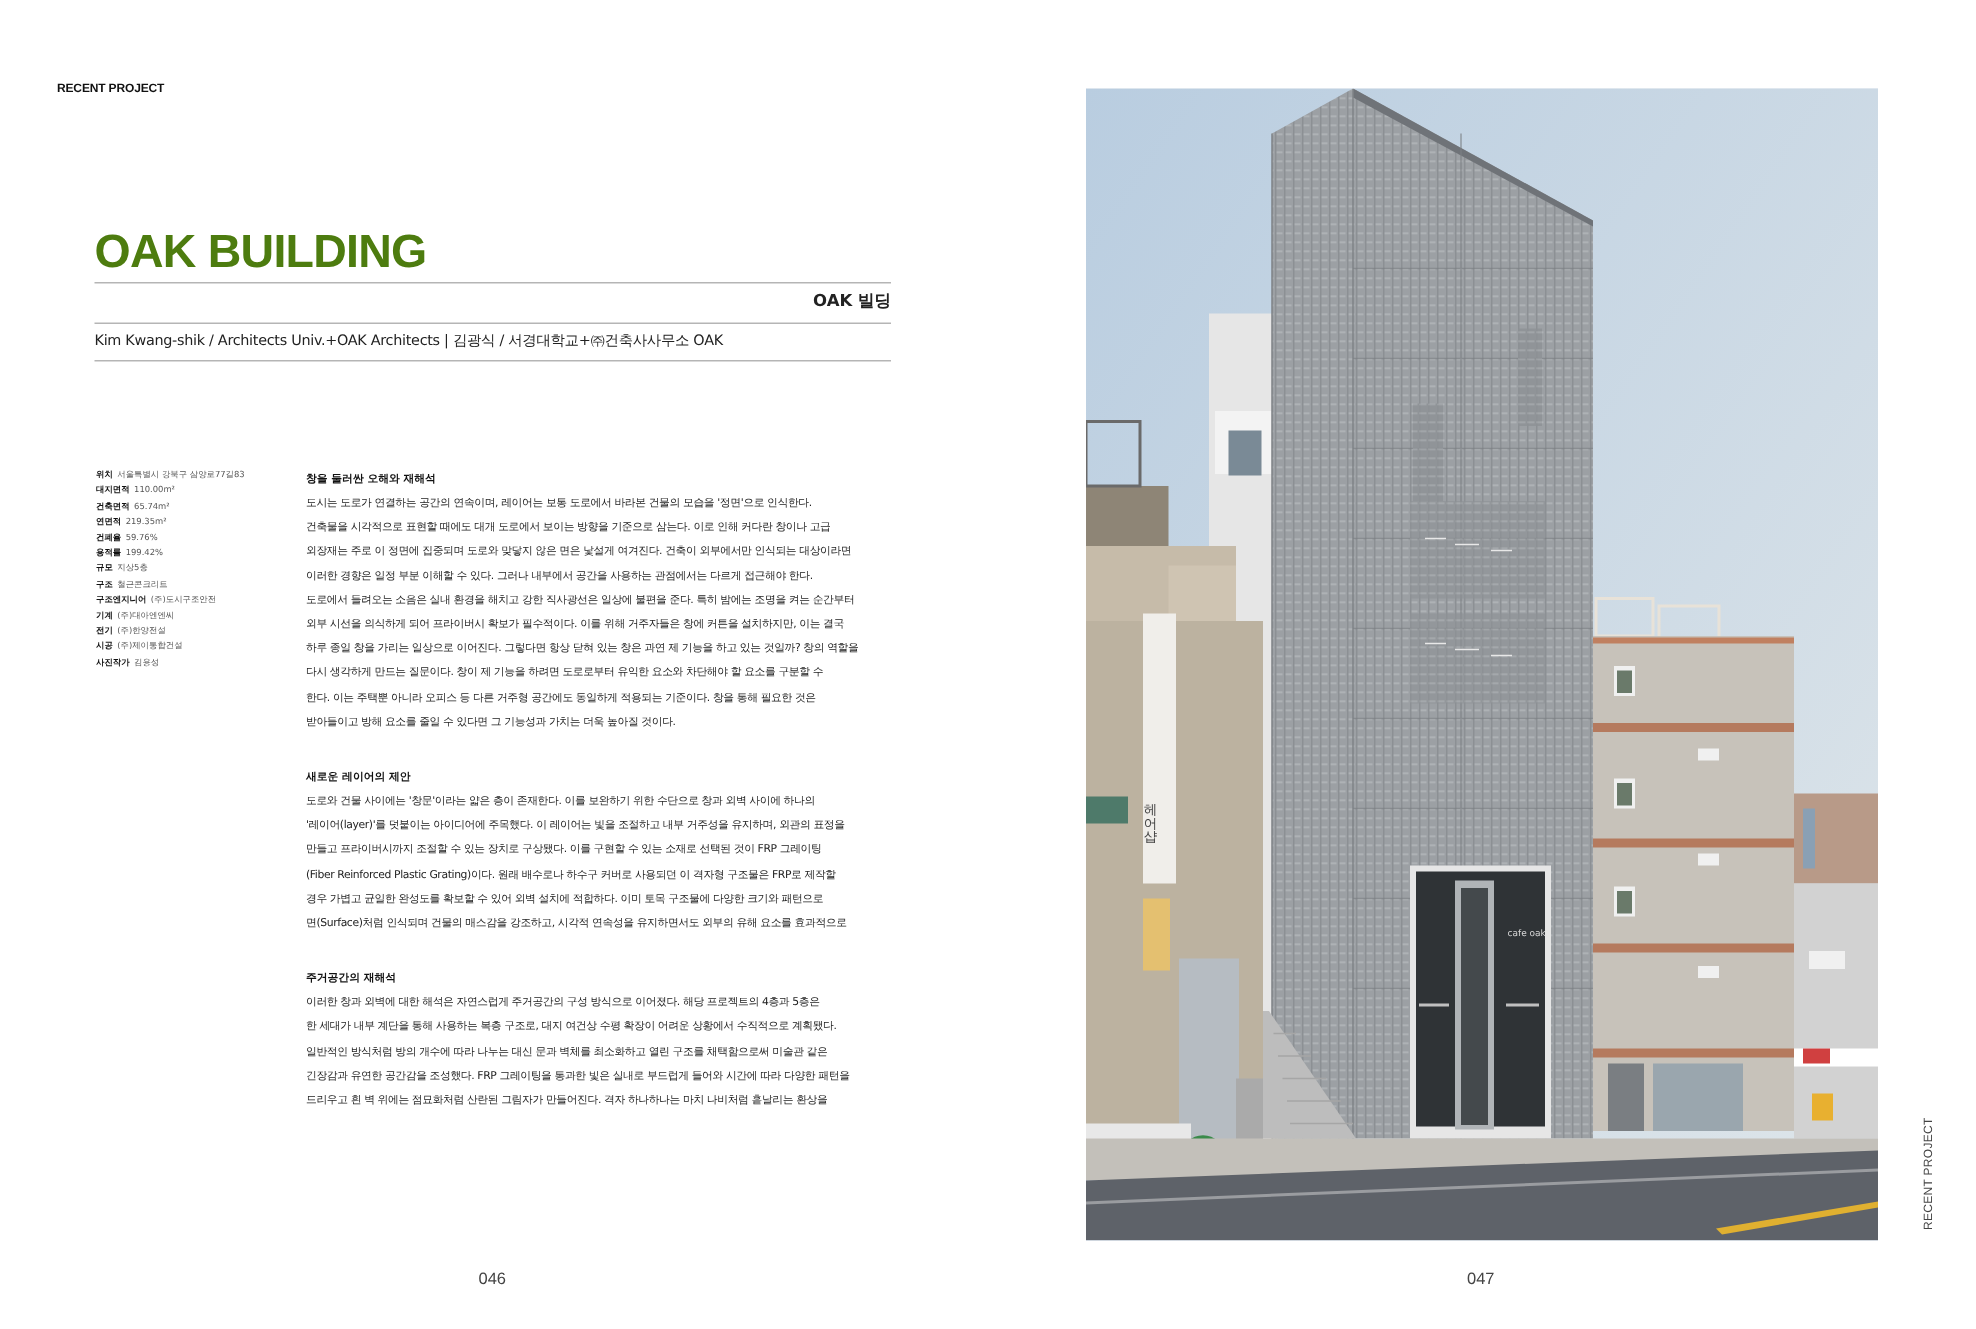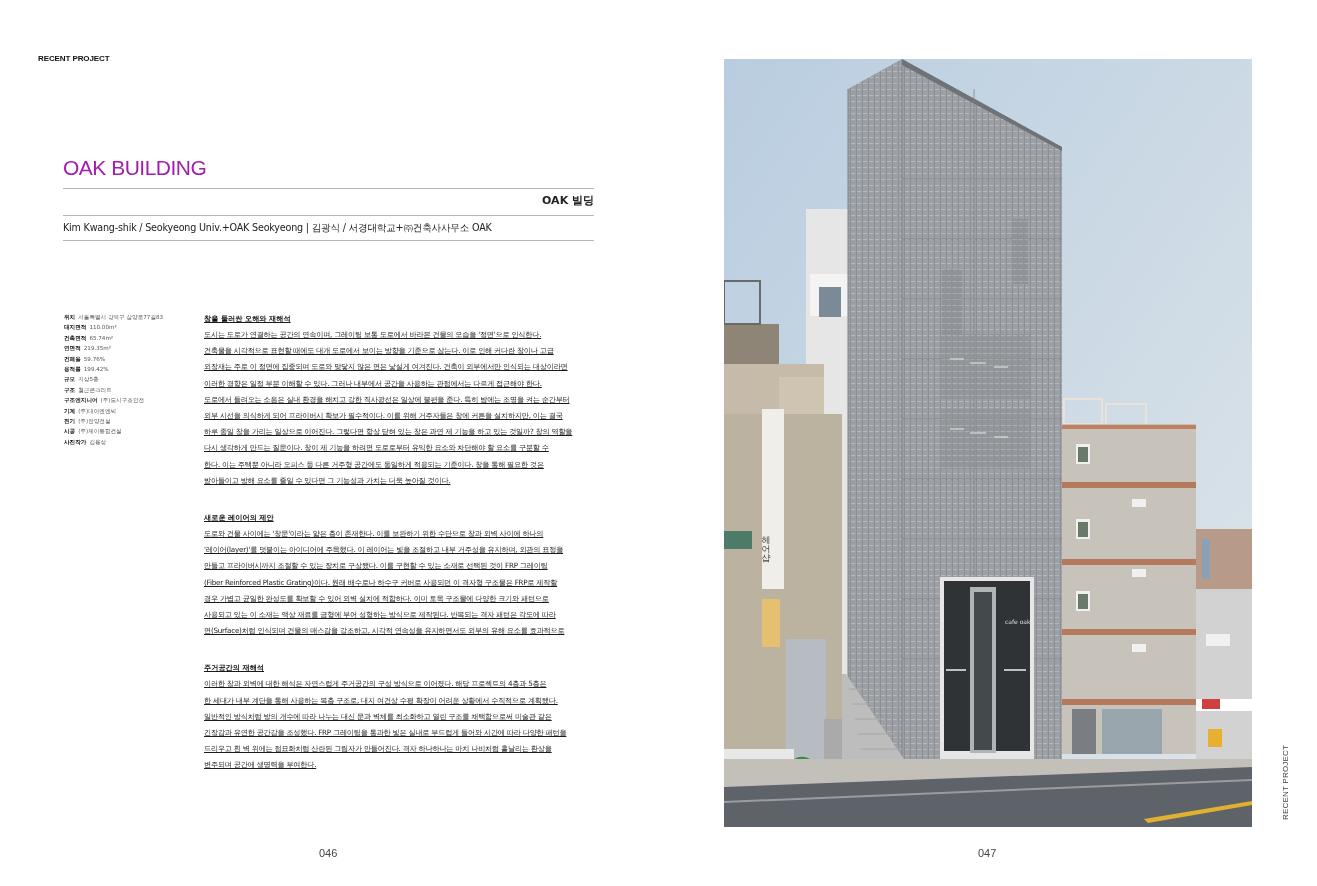--- a/index.html
+++ b/index.html
@@ -2,32 +2,32 @@
 <html><head>
   <meta charset="utf-8">
   <style>
     * { box-sizing: border-box; margin: 0; padding: 0; }
     html, body { width: 1317px; height: 886px; background: #ffffff; overflow: hidden; }
     body { position: relative; font-family: "DejaVu Sans", "Liberation Sans", sans-serif; color: #1a1a1a; }
 
     .section-tag { position: absolute; left: 38px; top: 54px; font-family: "Liberation Sans", sans-serif; font-weight: 700; font-size: 8px; letter-spacing: -0.1px; color: #111; }
 
     .title-block { position: absolute; left: 63px; top: 150px; width: 531px; }
-    .title-en { font-family: "Liberation Sans", sans-serif; font-size: 21px; font-weight: 400; letter-spacing: -0.5px; color: #a21caf; line-height: 36px; height: 38px; }
+    .title-en { font-family: "Liberation Sans", sans-serif; font-size: 31px; font-weight: 700; letter-spacing: -0.5px; color: #4d7c0f; line-height: 36px; height: 38px; }
     .rule { height: 1px; background: #b5b5b5; width: 531px; }
     .title-ko { font-family: "DejaVu Sans", sans-serif; font-size: 11px; font-weight: 700; height: 26px; line-height: 24px; color: #222; padding-left: 1px; text-align: right; }
     .credits { font-family: "DejaVu Sans", sans-serif; font-size: 9.6px; height: 24px; line-height: 24px; color: #222; letter-spacing: -0.2px; white-space: nowrap; }
 
     .info { position: absolute; left: 64px; top: 312px; width: 130px; font-size: 5.6px; line-height: 10.4px; color: #333; }
     .info-row { white-space: nowrap; }
     .info-row .k { font-weight: 700; color: #111; margin-right: 3px; }
     .info-row .v { color: #555; }
 
     .body-text { position: absolute; left: 204px; top: 310px; width: 392px; }
-    .section { margin-bottom: 20px; text-decoration: underline; }
+    .section { margin-bottom: 20px; }
     .section h3 { font-size: 7.2px; font-weight: 700; color: #111; line-height: 17px; }
     .section p { font-size: 7.2px; line-height: 16.2px; color: #222; letter-spacing: -0.25px; text-align: justify; }
     .section p span { display: block; white-space: nowrap; }
 
     .photo { position: absolute; left: 724px; top: 59px; width: 528px; height: 768px; overflow: hidden; background: #c5d4e2; }
     .photo svg { display: block; }
 
     .side-tag { position: absolute; left: 1281px; top: 820px; transform-origin: 0 0; transform: rotate(-90deg); font-family: "Liberation Sans", sans-serif; font-size: 8px; color: #444; letter-spacing: 0.2px; white-space: nowrap; }
 
     .page-num { position: absolute; top: 847px; font-family: "Liberation Sans", sans-serif; font-size: 11px; color: #444; }
@@ -37,21 +37,21 @@
 </head>
 <body>
 
 <div class="section-tag">RECENT PROJECT</div>
 
 <div class="title-block">
   <div class="title-en">OAK BUILDING</div>
   <div class="rule"></div>
   <div class="title-ko">OAK 빌딩</div>
   <div class="rule"></div>
-  <div class="credits">Kim Kwang-shik / Seokyeong Univ.+OAK Seokyeong | 김광식 / 서경대학교+㈜건축사사무소 OAK</div>
+  <div class="credits">Kim Kwang-shik / Architects Univ.+OAK Architects | 김광식 / 서경대학교+㈜건축사사무소 OAK</div>
   <div class="rule"></div>
 </div>
 
 <div class="info">
   <div class="info-row"><span class="k">위치</span><span class="v">서울특별시 강북구 삼양로77길83</span></div>
   <div class="info-row"><span class="k">대지면적</span><span class="v">110.00m²</span></div>
   <div class="info-row"><span class="k">건축면적</span><span class="v">65.74m²</span></div>
   <div class="info-row"><span class="k">연면적</span><span class="v">219.35m²</span></div>
   <div class="info-row"><span class="k">건폐율</span><span class="v">59.76%</span></div>
   <div class="info-row"><span class="k">용적률</span><span class="v">199.42%</span></div>
@@ -61,53 +61,51 @@
   <div class="info-row"><span class="k">기계</span><span class="v">(주)대아엔엔씨</span></div>
   <div class="info-row"><span class="k">전기</span><span class="v">(주)한양전설</span></div>
   <div class="info-row"><span class="k">시공</span><span class="v">(주)제이통합건설</span></div>
   <div class="info-row"><span class="k">사진작가</span><span class="v">김용성</span></div>
 </div>
 
 <div class="body-text">
   <div class="section">
     <h3>창을 둘러싼 오해와 재해석</h3>
     <p>
-      <span>도시는 도로가 연결하는 공간의 연속이며, 그레이팅 보통 도로에서 바라본 건물의 모습을 '정면'으로 인식한다.</span>
+      <span>도시는 도로가 연결하는 공간의 연속이며, 레이어는 보통 도로에서 바라본 건물의 모습을 '정면'으로 인식한다.</span>
       <span>건축물을 시각적으로 표현할 때에도 대개 도로에서 보이는 방향을 기준으로 삼는다. 이로 인해 커다란 창이나 고급</span>
       <span>외장재는 주로 이 정면에 집중되며 도로와 맞닿지 않은 면은 낯설게 여겨진다. 건축이 외부에서만 인식되는 대상이라면</span>
       <span>이러한 경향은 일정 부분 이해할 수 있다. 그러나 내부에서 공간을 사용하는 관점에서는 다르게 접근해야 한다.</span>
       <span>도로에서 들려오는 소음은 실내 환경을 해치고 강한 직사광선은 일상에 불편을 준다. 특히 밤에는 조명을 켜는 순간부터</span>
       <span>외부 시선을 의식하게 되어 프라이버시 확보가 필수적이다. 이를 위해 거주자들은 창에 커튼을 설치하지만, 이는 결국</span>
       <span>하루 종일 창을 가리는 일상으로 이어진다. 그렇다면 항상 닫혀 있는 창은 과연 제 기능을 하고 있는 것일까? 창의 역할을</span>
       <span>다시 생각하게 만드는 질문이다. 창이 제 기능을 하려면 도로로부터 유익한 요소와 차단해야 할 요소를 구분할 수</span>
       <span>한다. 이는 주택뿐 아니라 오피스 등 다른 거주형 공간에도 동일하게 적용되는 기준이다. 창을 통해 필요한 것은</span>
       <span>받아들이고 방해 요소를 줄일 수 있다면 그 기능성과 가치는 더욱 높아질 것이다.</span>
     </p>
   </div>
   <div class="section">
     <h3>새로운 레이어의 제안</h3>
     <p>
       <span>도로와 건물 사이에는 '창문'이라는 얇은 층이 존재한다. 이를 보완하기 위한 수단으로 창과 외벽 사이에 하나의</span>
       <span>'레이어(layer)'를 덧붙이는 아이디어에 주목했다. 이 레이어는 빛을 조절하고 내부 거주성을 유지하며, 외관의 표정을</span>
       <span>만들고 프라이버시까지 조절할 수 있는 장치로 구상됐다. 이를 구현할 수 있는 소재로 선택된 것이 FRP 그레이팅</span>
       <span>(Fiber Reinforced Plastic Grating)이다. 원래 배수로나 하수구 커버로 사용되던 이 격자형 구조물은 FRP로 제작할</span>
       <span>경우 가볍고 균일한 완성도를 확보할 수 있어 외벽 설치에 적합하다. 이미 토목 구조물에 다양한 크기와 패턴으로</span>
-      <span>사용되고 있는 이 소재는 액상 재료를 금형에 부어 성형하는 방식으로 제작된다. 반복되는 격자 패턴은 각도에 따라</span>
       <span>면(Surface)처럼 인식되며 건물의 매스감을 강조하고, 시각적 연속성을 유지하면서도 외부의 유해 요소를 효과적으로</span>
     </p>
   </div>
   <div class="section">
     <h3>주거공간의 재해석</h3>
     <p>
       <span>이러한 창과 외벽에 대한 해석은 자연스럽게 주거공간의 구성 방식으로 이어졌다. 해당 프로젝트의 4층과 5층은</span>
       <span>한 세대가 내부 계단을 통해 사용하는 복층 구조로, 대지 여건상 수평 확장이 어려운 상황에서 수직적으로 계획됐다.</span>
       <span>일반적인 방식처럼 방의 개수에 따라 나누는 대신 문과 벽체를 최소화하고 열린 구조를 채택함으로써 미술관 같은</span>
       <span>긴장감과 유연한 공간감을 조성했다. FRP 그레이팅을 통과한 빛은 실내로 부드럽게 들어와 시간에 따라 다양한 패턴을</span>
       <span>드리우고 흰 벽 위에는 점묘화처럼 산란된 그림자가 만들어진다. 격자 하나하나는 마치 나비처럼 흩날리는 환상을</span>
-      <span>변주되며 공간에 생명력을 부여한다.</span>
     </p>
   </div>
 </div>
 
 <div class="photo">
   <svg width="528" height="768" viewBox="0 0 528 768" xmlns="http://www.w3.org/2000/svg">
     <defs>
       <linearGradient id="sky" x1="0" y1="0" x2="1" y2="1">
         <stop offset="0" stop-color="#b9cde0"></stop>
         <stop offset="1" stop-color="#dfe6ea"></stop>

